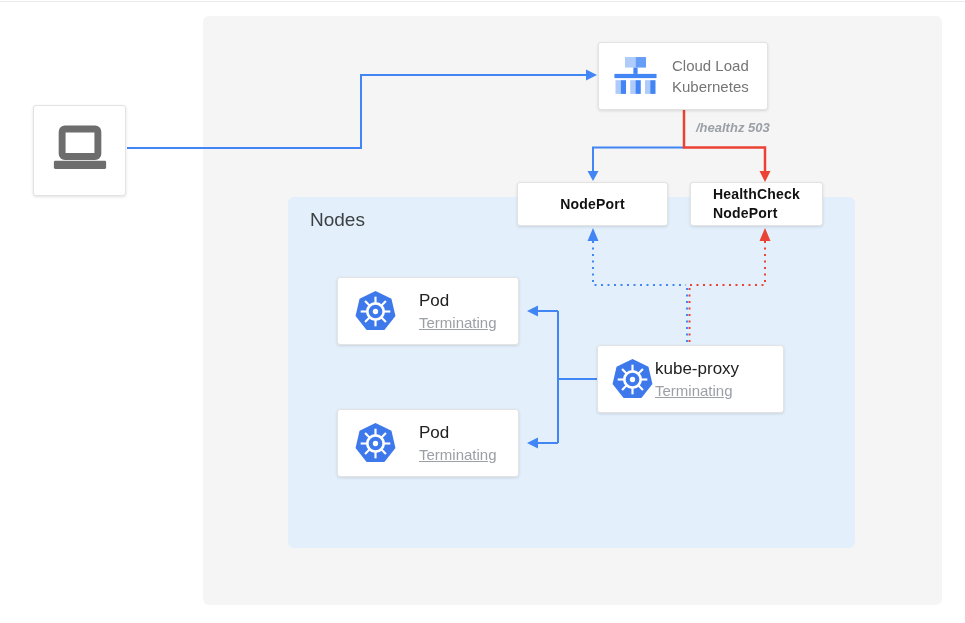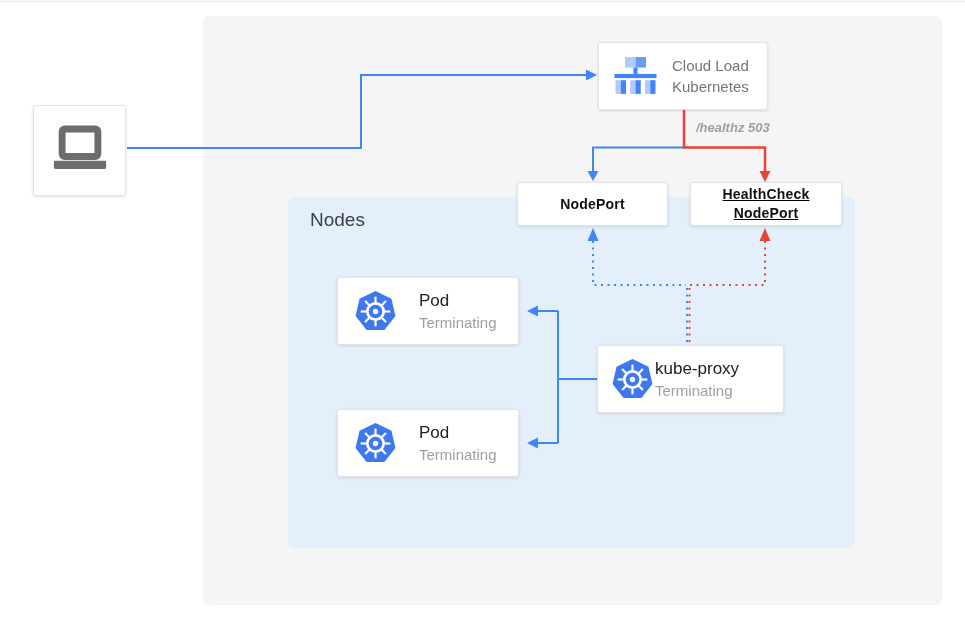--- a/index.html
+++ b/index.html
@@ -12,29 +12,29 @@
   .nodes-panel{position:absolute;left:288px;top:197px;width:567px;height:351px;background:#e3f0fc;border-radius:6px;}
   .nodes-label{position:absolute;left:310px;top:209px;font-size:19px;color:#3c4043;}
   .lines-layer{position:absolute;left:0;top:0;width:965px;height:623px;pointer-events:none;}
   .card{
     position:absolute;background:#ffffff;border:1px solid #e3e3e3;border-radius:3px;
     box-shadow:0 1px 3px rgba(0,0,0,0.12);display:flex;align-items:center;box-sizing:border-box;
   }
   .card-laptop{left:33px;top:105px;width:93px;height:91px;justify-content:center;}
   .card-clb{left:598px;top:42px;width:170px;height:68px;padding-left:13px;gap:13px;}
   .card-nodeport{left:517px;top:182px;width:151px;height:44px;justify-content:center;}
-  .card-hc-nodeport{left:690px;top:182px;width:152px;height:44px;justify-content:center;text-align:center;text-decoration:underline;}
+  .card-hc-nodeport{left:690px;top:182px;width:133px;height:44px;justify-content:center;}
   .card-pod1{left:337px;top:277px;width:182px;height:68px;padding-left:15px;gap:21px;}
   .card-pod2{left:337px;top:409px;width:182px;height:68px;padding-left:15px;gap:21px;}
   .card-kubeproxy{left:597px;top:345px;width:187px;height:68px;padding-left:12px;}
   .clb-text{font-size:15px;line-height:21px;color:#757575;}
   .bold-port{font-size:14px;font-weight:bold;color:#111111;letter-spacing:.2px;}
   .two-line{font-size:14px;font-weight:bold;color:#111111;line-height:19px;letter-spacing:.2px;}
   .entity-title{font-size:17px;color:#212121;line-height:22px;}
-  .entity-sub{font-size:15px;color:#9aa0a6;line-height:21px;}
+  .entity-sub{font-size:15px;color:#9aa0a6;line-height:21px;text-decoration:underline;}
   .healthz-label{position:absolute;left:696px;top:120px;font-size:13px;font-weight:bold;color:#9aa0a6;font-style:italic;}
   .icon{flex:none;display:block;}
 </style>
 </head>
 <body>
 
 <div class="top-hairline"></div>
 <div class="canvas-panel"></div>
 <div class="nodes-panel"></div>
 <div class="nodes-label">Nodes</div>

